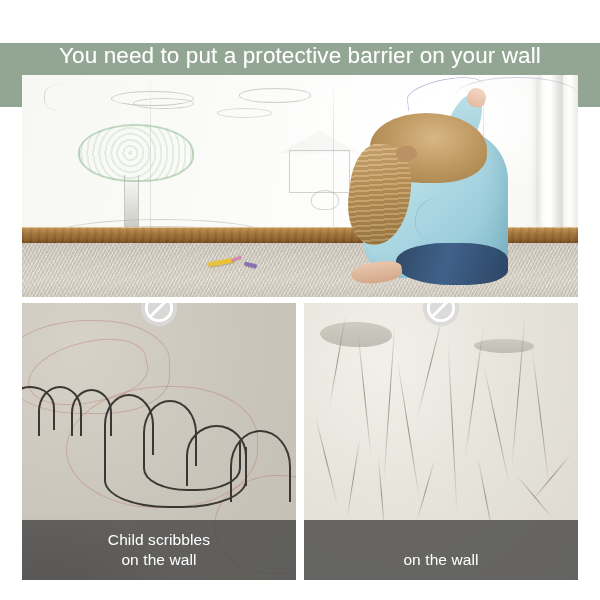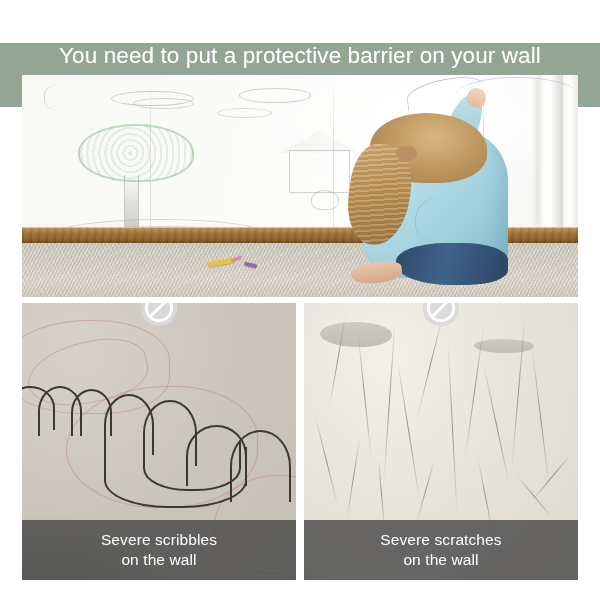--- a/index.html
+++ b/index.html
@@ -465,21 +465,21 @@
       <div class="no-badge">
         <svg viewBox="0 0 48 48" aria-hidden="true">
           <circle cx="24" cy="24" r="23" fill="#d9d9d9" opacity="0.92"></circle>
           <circle cx="24" cy="24" r="16" fill="none" stroke="#ffffff" stroke-width="3.6"></circle>
           <line x1="13.2" y1="34.8" x2="34.8" y2="13.2" stroke="#ffffff" stroke-width="3.6" stroke-linecap="butt"></line>
         </svg>
       </div>
 
       <div class="caption">
         <div class="caption-text">
-          <span>Severe scribbles</span><br>
+          <span>Child scribbles</span><br>
           <span>on the wall</span>
         </div>
       </div>
     </div>
 
     <div class="thumb">
       <div class="t2-bg"></div>
       <div class="t2-chip"></div>
       <div class="t2-chip2"></div>
 
@@ -504,21 +504,21 @@
       <div class="no-badge">
         <svg viewBox="0 0 48 48" aria-hidden="true">
           <circle cx="24" cy="24" r="23" fill="#d9d9d9" opacity="0.92"></circle>
           <circle cx="24" cy="24" r="16" fill="none" stroke="#ffffff" stroke-width="3.6"></circle>
           <line x1="13.2" y1="34.8" x2="34.8" y2="13.2" stroke="#ffffff" stroke-width="3.6"></line>
         </svg>
       </div>
 
       <div class="caption">
         <div class="caption-text">
-          <span>Severe scratches</span><br>
+          <br>
           <span>on the wall</span>
         </div>
       </div>
     </div>
 
 
   </div>
 </div>
 
 </body></html>

